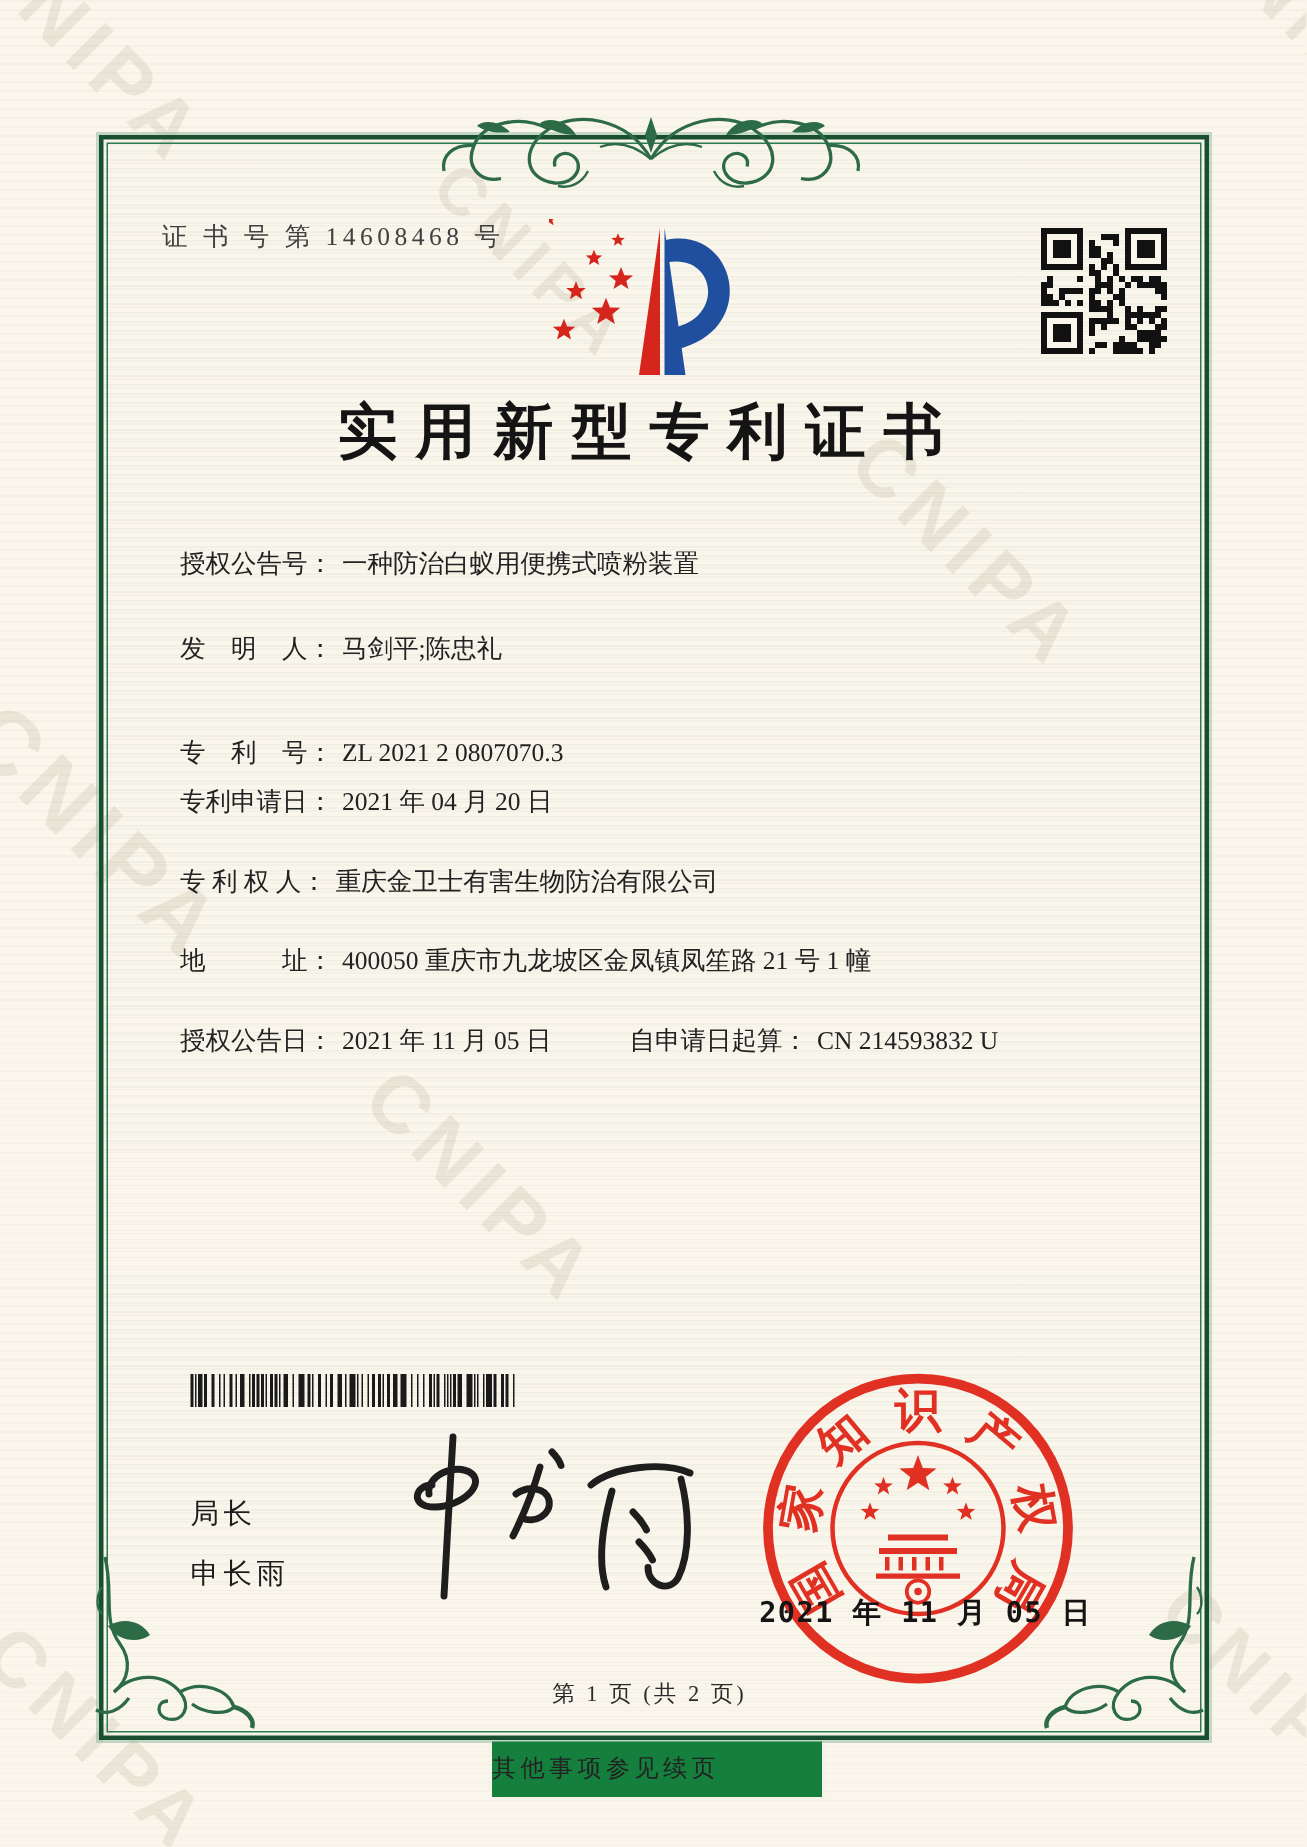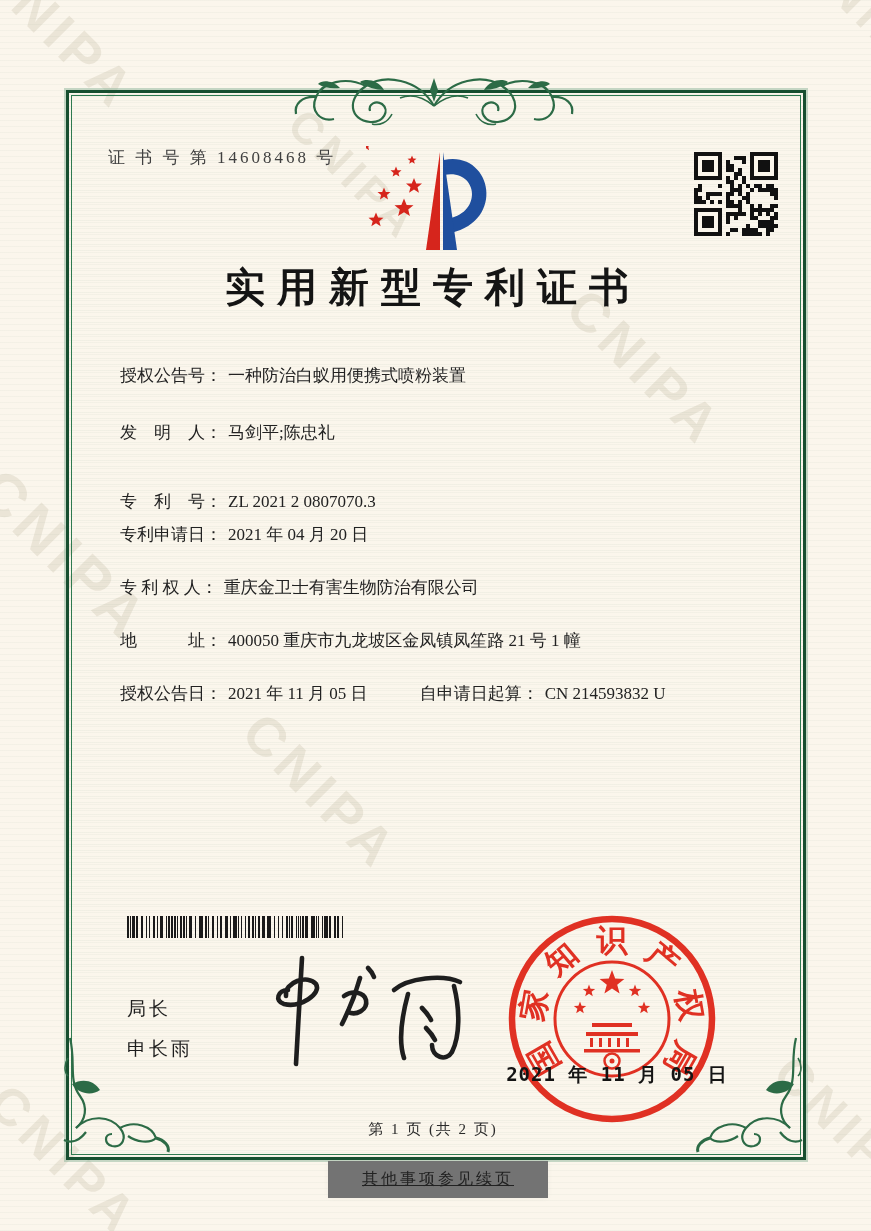--- a/index.html
+++ b/index.html
@@ -34,22 +34,22 @@
   .row .lbl{margin-right:6px;}
   .row .lbl2{margin-left:52px;margin-right:6px;}
   .paras{left:120px;top:712px;width:648px;font-size:17px;line-height:30px;color:#1f1f1f;text-align:justify;}
   .paras p{margin:0;text-indent:2em;}
   .sig-label{left:127px;font-size:19px;letter-spacing:3px;color:#1d1d1d;
              font-family:Liberation Serif, serif;}
   .seal-date{left:504px;top:1062px;width:226px;text-align:center;font-size:19px;font-weight:700;
              color:#141414;letter-spacing:1px;z-index:4;
              font-family:"DejaVu Sans Mono","Liberation Mono",monospace;}
   .page-info{left:66px;top:1120px;width:734px;text-align:center;font-size:15px;letter-spacing:2px;color:#2a2a2a;}
-  .cont-note{left:328px;top:1161px;width:220px;padding:8px 0;text-align:center;background:#737373;
-             font-size:16px;letter-spacing:3px;color:#222;box-shadow:0 0 6px rgba(0,0,0,0.04);z-index:2;text-decoration:underline;}
+  .cont-note{left:328px;top:1161px;width:220px;padding:8px 0;background:#15803d;
+             font-size:16px;letter-spacing:3px;color:#222;box-shadow:0 0 6px rgba(0,0,0,0.04);z-index:2;}
   svg{display:block;}
   .flip{transform:scaleX(-1);}
 </style>
 </head>
 <body>
 
 <span class="wm" style="left:-38px;top:0px;font-size:54px;">CNIPA</span>
 <span class="wm" style="left:272px;top:150px;font-size:44px;">CNIPA</span>
 <span class="wm" style="left:782px;top:-14px;font-size:48px;">CNIPA</span>
 <span class="wm" style="left:548px;top:336px;font-size:54px;">CNIPA</span>

